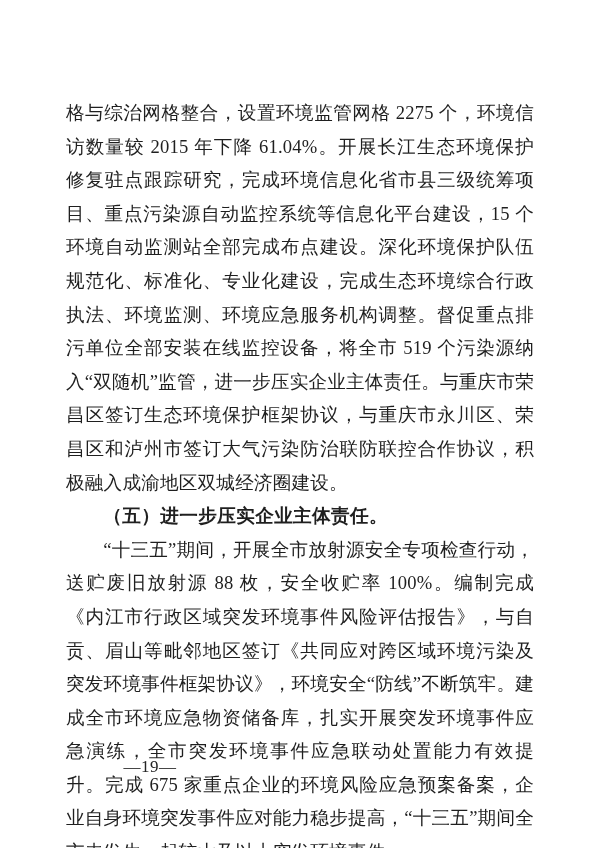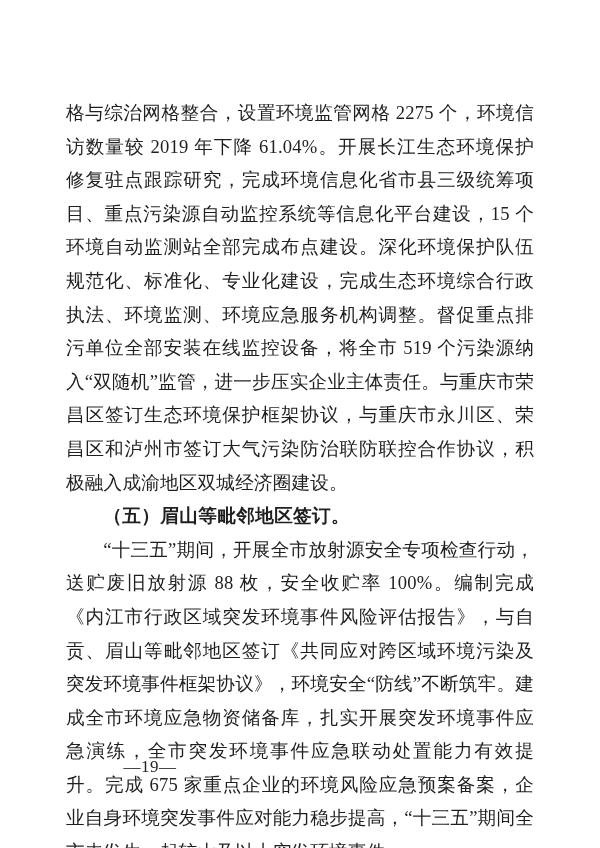--- a/index.html
+++ b/index.html
@@ -71,23 +71,23 @@
     margin-left: -300px; 
   }
 </style>
 </head>
 <body>
 
 <div id="page">
 
   <div id="body-column">
 
-    <p class="para">格与综治网格整合，设置环境监管网格 2275 个，环境信访数量较 2019 年下降 61.04%。开展长江生态环境保护修复驻点跟踪研究，完成环境信息化省市县三级统筹项目、重点污染源自动监控系统等信息化平台建设，15 个环境自动监测站全部完成布点建设。深化环境保护队伍规范化、标准化、专业化建设，完成生态环境综合行政执法、环境监测、环境应急服务机构调整。督促重点排污单位全部安装在线监控设备，将全市 519 个污染源纳入“双随机”监管，进一步压实企业主体责任。与重庆市荣昌区签订生态环境保护框架协议，与重庆市永川区、荣昌区和泸州市签订大气污染防治联防联控合作协议，积极融入成渝地区双城经济圈建设。</p>
+    <p class="para">格与综治网格整合，设置环境监管网格 2275 个，环境信访数量较 2015 年下降 61.04%。开展长江生态环境保护修复驻点跟踪研究，完成环境信息化省市县三级统筹项目、重点污染源自动监控系统等信息化平台建设，15 个环境自动监测站全部完成布点建设。深化环境保护队伍规范化、标准化、专业化建设，完成生态环境综合行政执法、环境监测、环境应急服务机构调整。督促重点排污单位全部安装在线监控设备，将全市 519 个污染源纳入“双随机”监管，进一步压实企业主体责任。与重庆市荣昌区签订生态环境保护框架协议，与重庆市永川区、荣昌区和泸州市签订大气污染防治联防联控合作协议，积极融入成渝地区双城经济圈建设。</p>
 
-    <p class="para heading">（五）眉山等毗邻地区签订。</p>
+    <p class="para heading">（五）进一步压实企业主体责任。</p>
 
     <p class="para indent">“十三五”期间，开展全市放射源安全专项检查行动，送贮废旧放射源 88 枚，安全收贮率 100%。编制完成《内江市行政区域突发环境事件风险评估报告》，与自贡、眉山等毗邻地区签订《共同应对跨区域环境污染及突发环境事件框架协议》，环境安全“防线”不断筑牢。建成全市环境应急物资储备库，扎实开展突发环境事件应急演练，全市突发环境事件应急联动处置能力有效提升。完成 675 家重点企业的环境风险应急预案备案，企业自身环境突发事件应对能力稳步提高，“十三五”期间全市未发生一起较大及以上突发环境事件。</p>
 
   </div>
 
   <div id="page-number">
     <span class="pn-inner">—19—</span>
   </div>
 
 </div>

